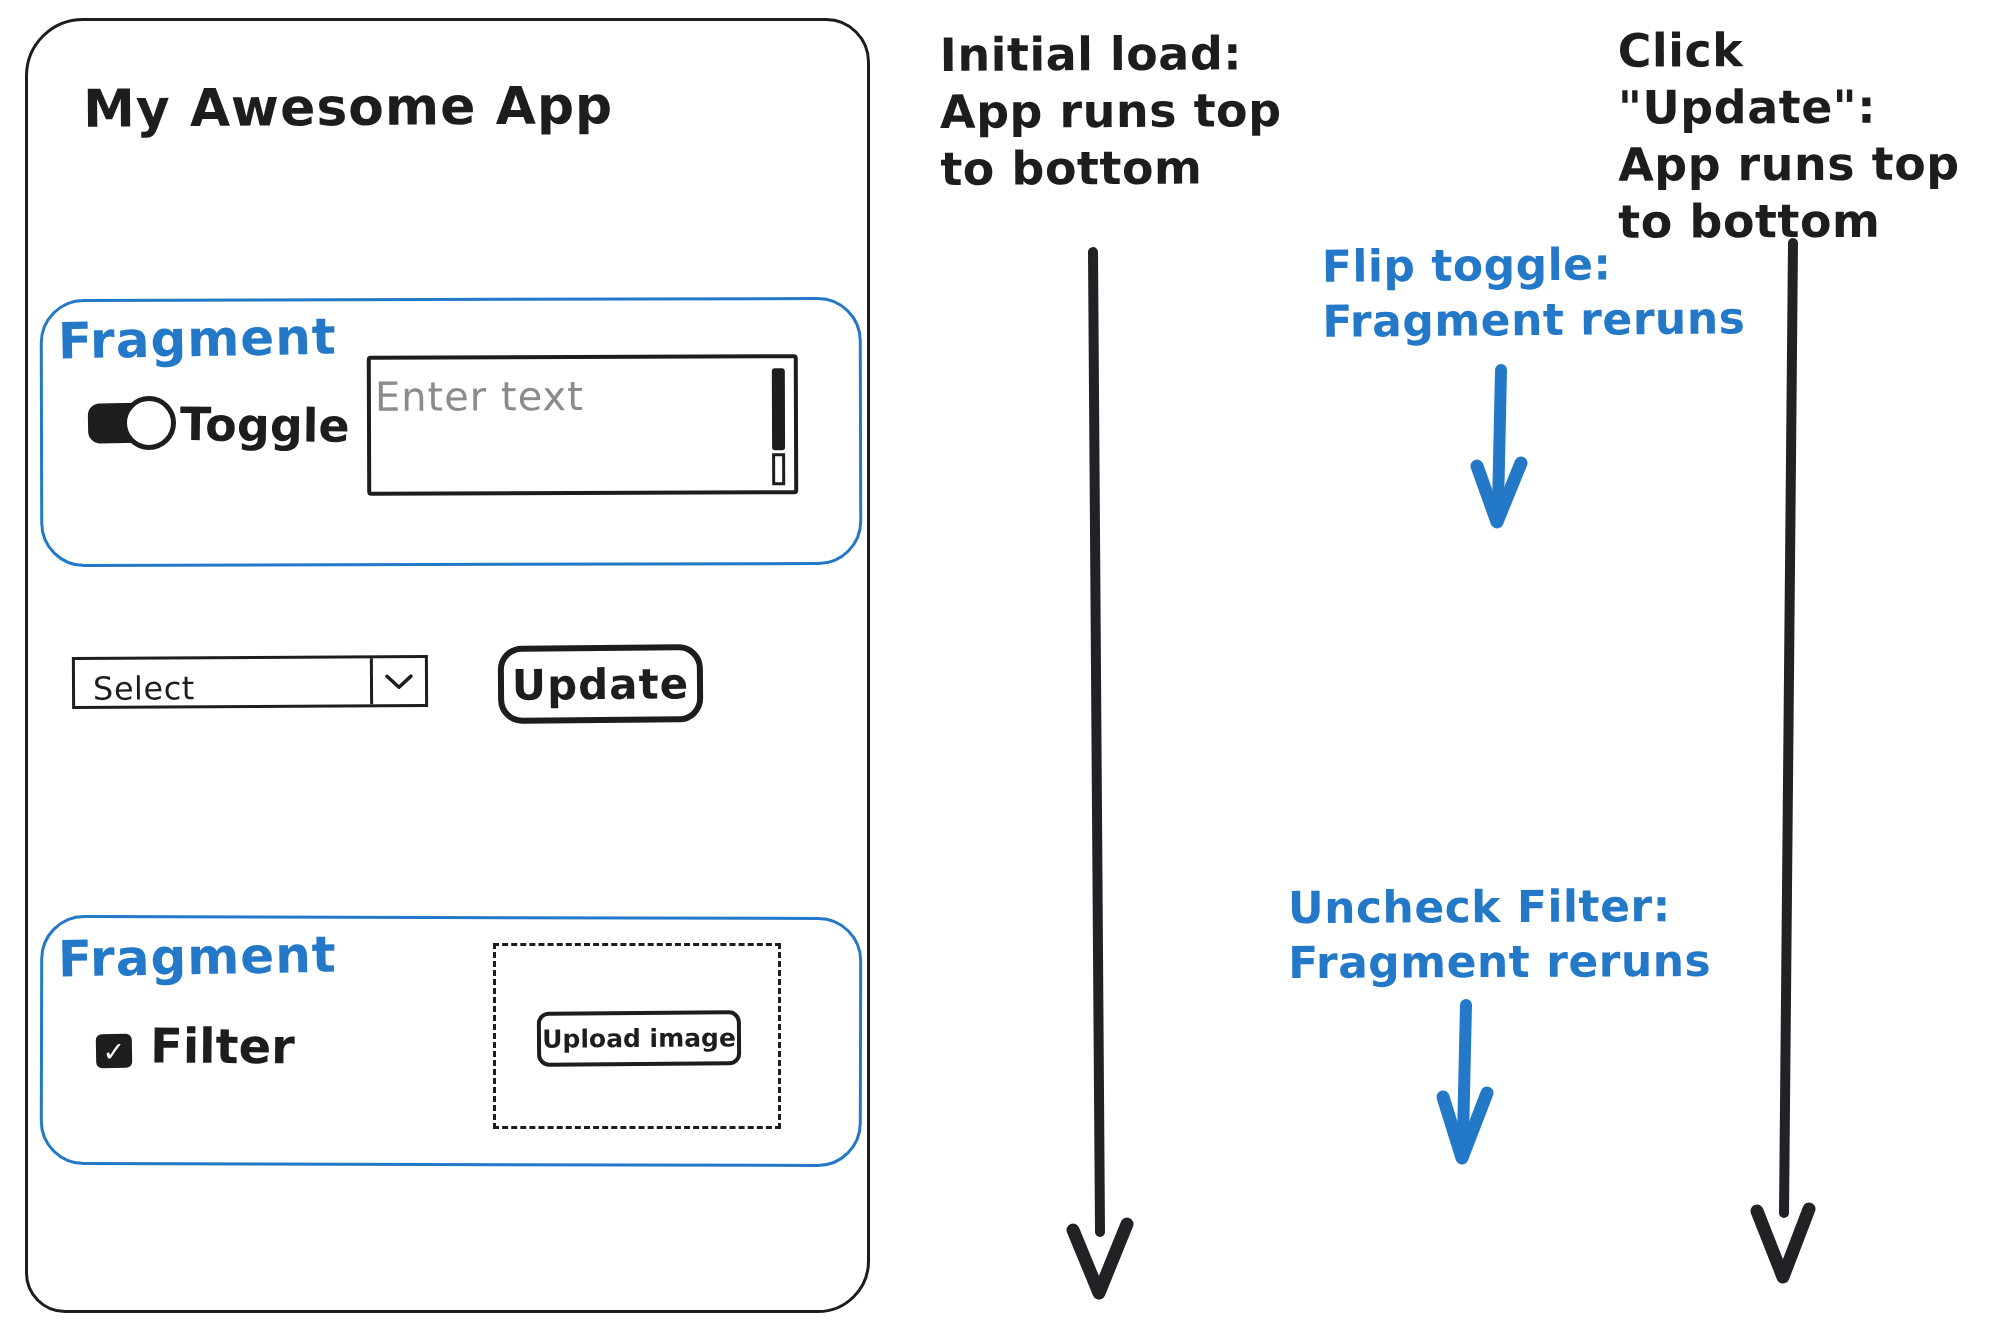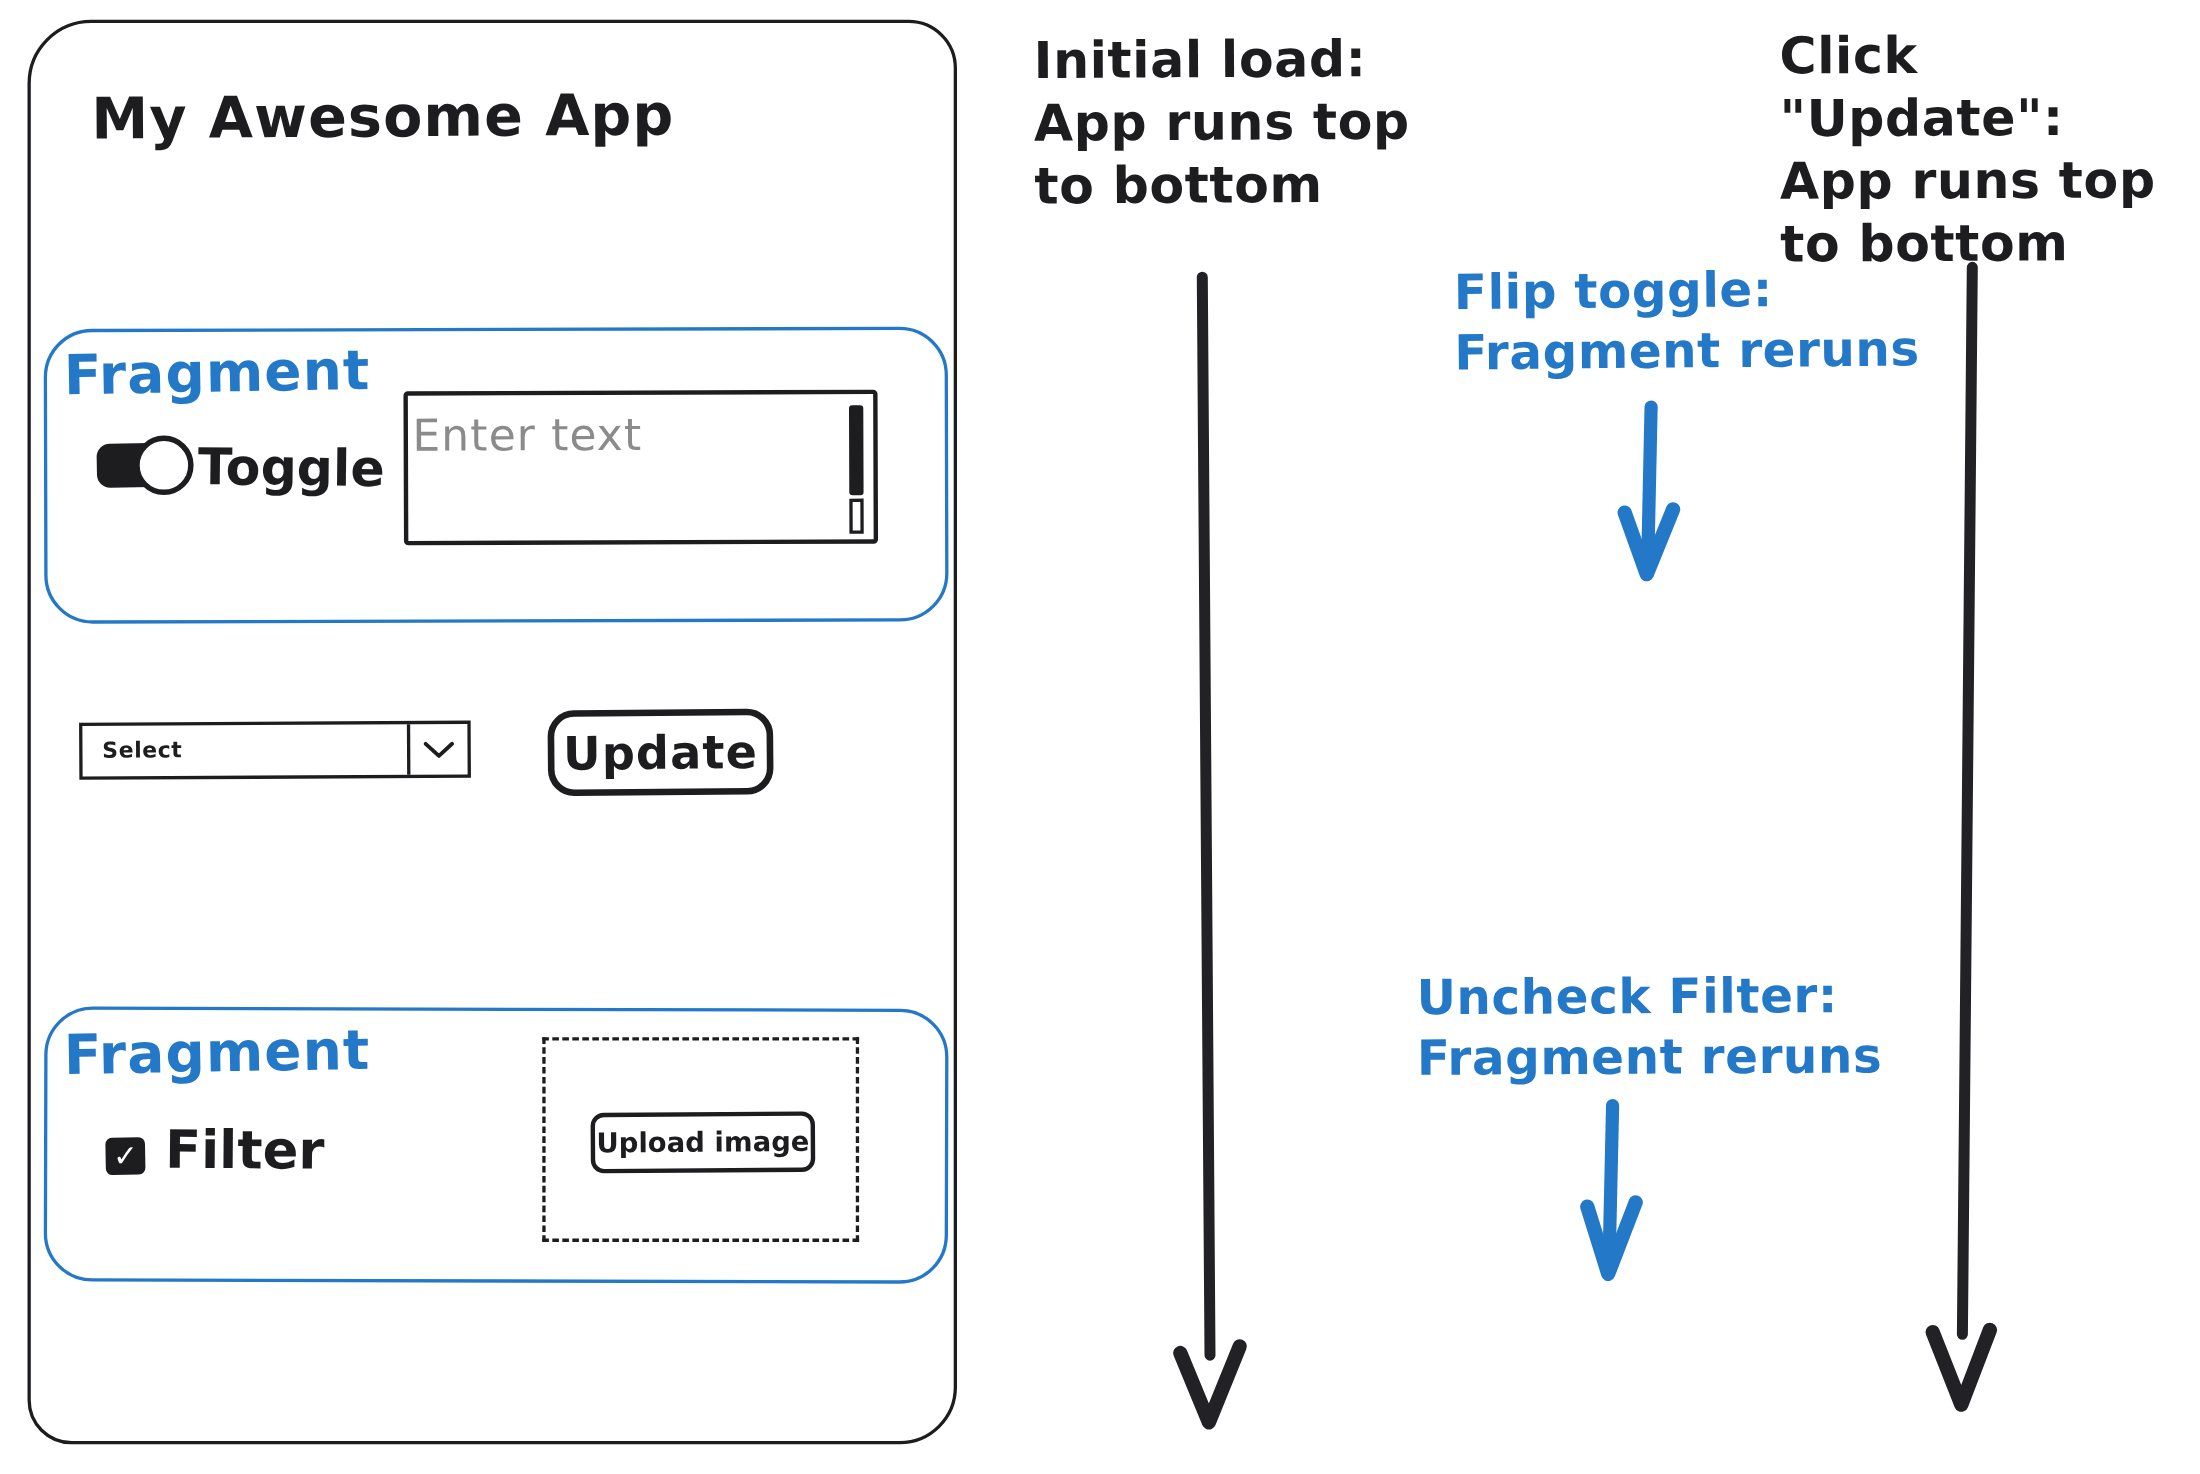--- a/index.html
+++ b/index.html
@@ -49,21 +49,21 @@
     position:absolute;left:4px;top:14px;font-size:40px;color:#8b8b8b;letter-spacing:1px;
   }
   .scrollbar{position:absolute;right:9px;top:10px;width:14px;height:120px;}
   .scrollbar .thumb{width:13px;height:82px;background:#1d1d20;border-radius:3px;margin:0 auto;}
   .scrollbar .slot{width:13px;height:32px;border:3px solid #1d1d20;background:#fff;box-sizing:border-box;margin:3px auto 0;}
   
   .select-box{
     position:absolute;left:72px;top:656px;width:356px;height:52px;
     border:3.5px solid #1d1d20;background:#fff;box-sizing:border-box;transform:rotate(-0.3deg);
   }
-  .select-box .value{position:absolute;left:18px;top:10px;font-size:20px;font-weight:bold;letter-spacing:0.5px;}
+  .select-box .value{position:absolute;left:18px;top:10px;font-size:32px;font-weight:normal;letter-spacing:0.5px;}
   .select-box .chev-cell{
     position:absolute;right:0;top:0;bottom:0;width:52px;border-left:3px solid #1d1d20;
     display:flex;align-items:center;justify-content:center;
   }
   .update-btn{
     position:absolute;left:498px;top:645px;width:205px;height:78px;
     border:6.5px solid #1d1d20;border-radius:24px;background:#fff;box-sizing:border-box;
     display:flex;align-items:center;justify-content:center;font-size:42px;font-weight:bold;
     letter-spacing:1px;transform:rotate(-0.5deg);
   }

